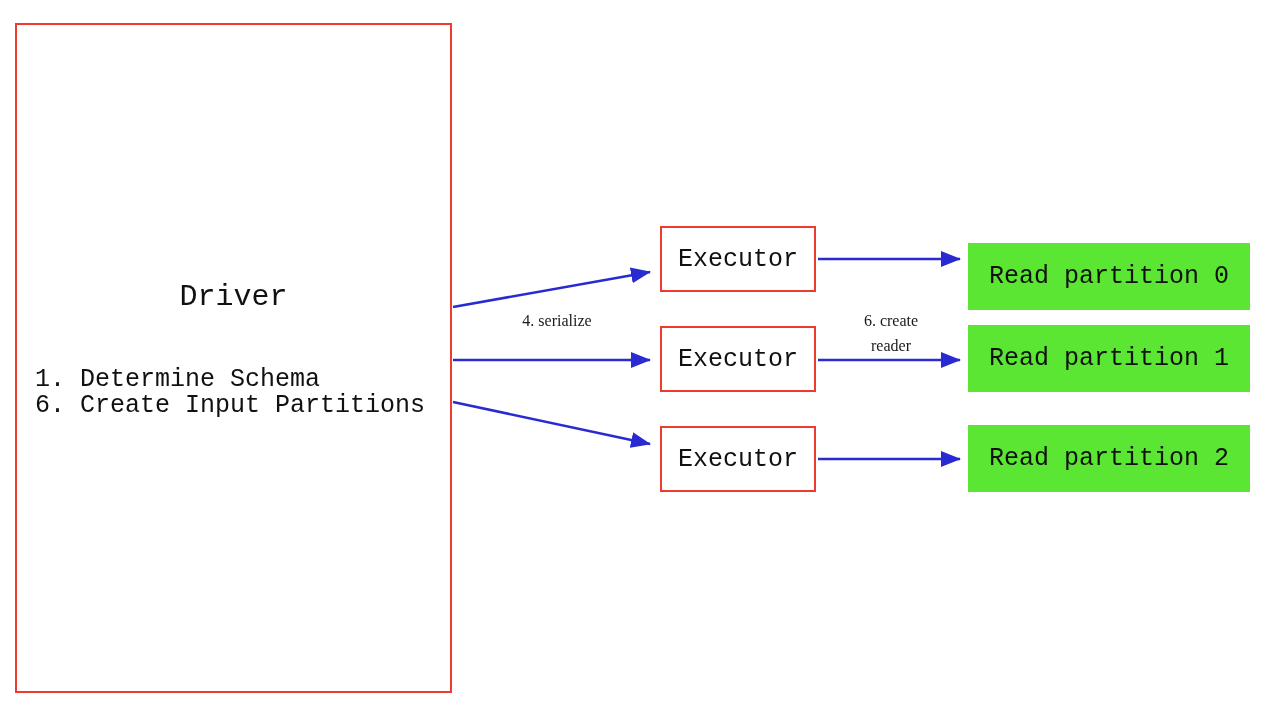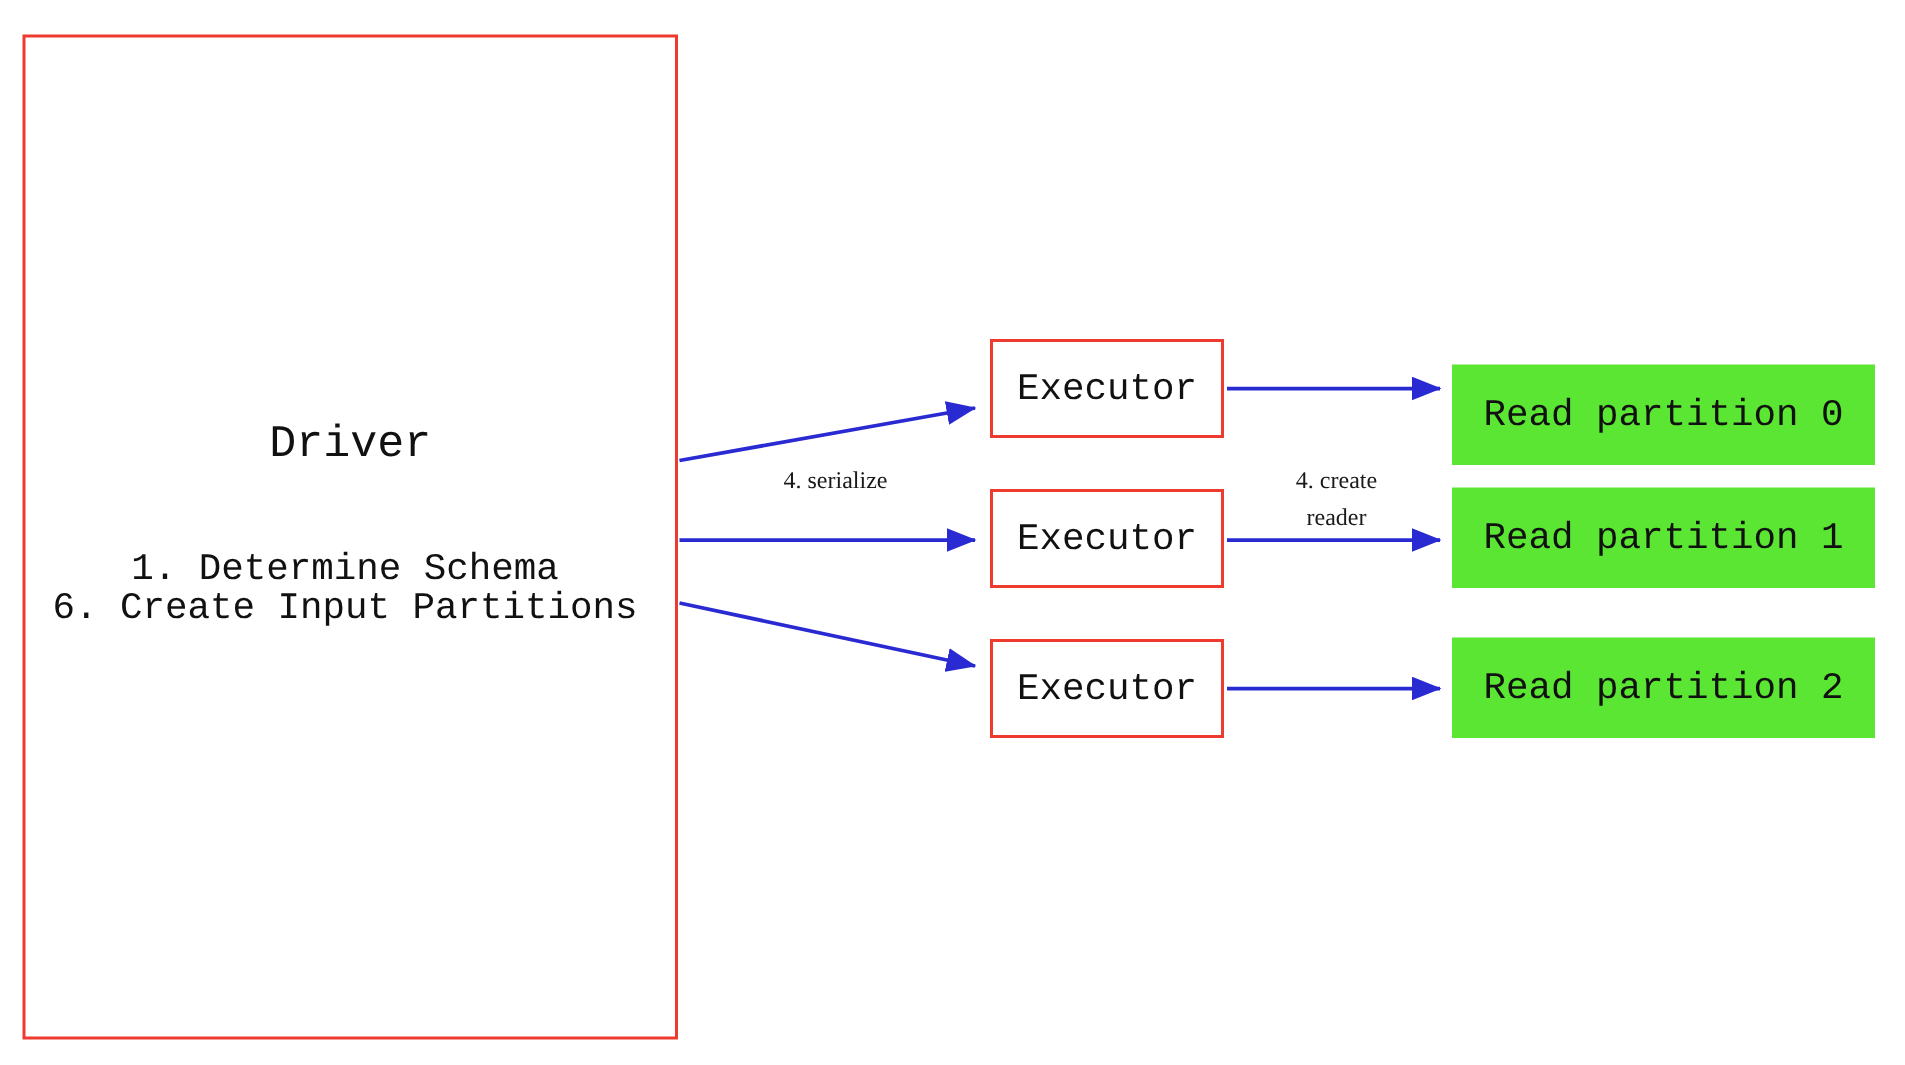--- a/index.html
+++ b/index.html
@@ -48,21 +48,20 @@
     text-align: center;
     font-size: 30px;
     letter-spacing: 0px;
   }
   .driver-steps {
     position: absolute;
     left: 18px;
     top: 342px;
     font-size: 25px;
     line-height: 26px;
-    text-align: center;
   }
   .executor-box {
     left: 660px;
     width: 156px;
     height: 66px;
     border: 2px solid #ee3b2f;
     background: #ffffff;
     font-size: 25px;
   }
   .executor-1 { top: 226px; }
@@ -135,17 +134,17 @@
     <span>Read partition 1</span>
   </div>
   <div class="node partition-box partition-2">
     <span>Read partition 2</span>
   </div>
 
   <div class="edge-label edge-label-serialize">
     <div>4. serialize</div>
   </div>
   <div class="edge-label edge-label-reader">
-    <div>4. create</div>
+    <div>6. create</div>
     <div>reader</div>
   </div>
 
 </div>
 
 </body></html>

